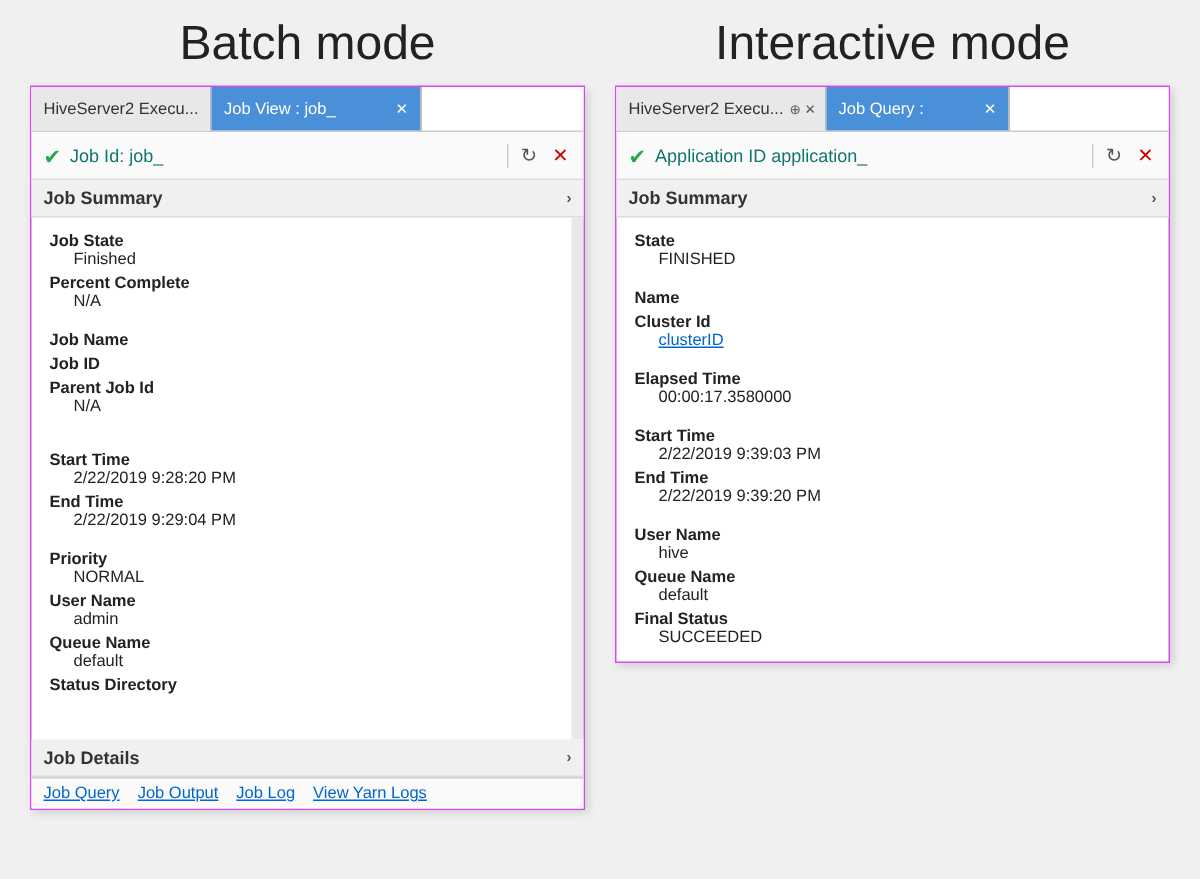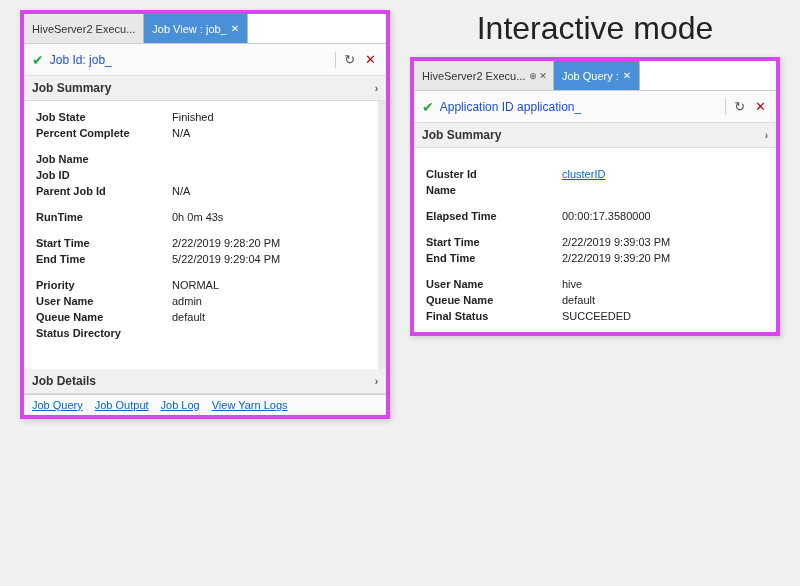--- a/index.html
+++ b/index.html
@@ -26,21 +26,21 @@
     .section-title {
       font-size: 32px;
       font-weight: 400;
       color: #222;
       margin-bottom: 10px;
       text-align: center;
     }
 
     .window {
       width: 100%;
-      border: 4px solid #d946ef;
+      border: 1px solid #d946ef;
       background: #fff;
       box-shadow: 2px 2px 6px rgba(0,0,0,0.15);
       display: flex;
       flex-direction: column;
     }
 
     
     .title-bar {
       display: flex;
       flex-direction: row;
@@ -60,20 +60,21 @@
       border-right: 1px solid #bbb;
       white-space: nowrap;
       overflow: hidden;
       text-overflow: ellipsis;
       max-width: 140px;
     }
 
     .title-tab.active {
       background: #4a90d9;
       color: #fff;
+      gap: 36px;
     }
 
     .tab-x {
       font-size: 10px;
       color: #555;
       cursor: pointer;
     }
 
     .tab-x-active {
       color: #fff;
@@ -92,21 +93,21 @@
     }
 
     .check-icon {
       color: #28a745;
       font-size: 14px;
       flex-shrink: 0;
     }
 
     .job-id-label {
       font-size: 12px;
-      color: #1d4ed8;
+      color: #0f766e;
       flex: 1;
     }
 
     .toolbar-divider {
       width: 1px;
       height: 16px;
       background: #ccc;
     }
 
     .toolbar-btn {
@@ -140,23 +141,23 @@
 
     
     .content-area {
       overflow-y: auto;
       padding: 8px 0;
       flex: 1;
     }
 
     .field-row {
       display: flex;
-      flex-direction: row;
+      flex-direction: column;
       padding: 2px 12px;
-      align-items: flex-end;
+      align-items: flex-start;
     }
 
     .field-row.spacer {
       height: 10px;
     }
 
     .field-label {
       font-size: 11px;
       font-weight: 700;
       color: #222;
@@ -205,20 +206,21 @@
       top: 0;
       bottom: 0;
       width: 8px;
       background: #e8e8e8;
     }
   </style>
 </head>
 <body>
 
 <div class="section-wrapper">
+  <div class="section-title">Batch mode</div>
 
   <div class="window">
 
     <div class="title-bar">
       <div class="title-tab">
         <span>HiveServer2 Execu...</span>
       </div>
       <div class="title-tab active">
         <span>Job View : job_</span>
         <span class="tab-x tab-x-active" style="margin-left:4px;">✕</span>
@@ -254,32 +256,28 @@
       </div>
       <div class="field-row">
         <span class="field-label">Job ID</span>
         <span class="field-value"></span>
       </div>
       <div class="field-row">
         <span class="field-label">Parent Job Id</span>
         <span class="field-value">N/A</span>
       </div>
       <div class="field-row spacer"></div>
-      <div class="field-row">
-        <span class="field-label">RunTime</span>
-        <span class="field-value">0h 0m 43s</span>
-      </div>
       <div class="field-row spacer"></div>
       <div class="field-row">
         <span class="field-label">Start Time</span>
         <span class="field-value">2/22/2019 9:28:20 PM</span>
       </div>
       <div class="field-row">
         <span class="field-label">End Time</span>
-        <span class="field-value">5/22/2019 9:29:04 PM</span>
+        <span class="field-value">2/22/2019 9:29:04 PM</span>
       </div>
       <div class="field-row spacer"></div>
       <div class="field-row">
         <span class="field-label">Priority</span>
         <span class="field-value">NORMAL</span>
       </div>
       <div class="field-row">
         <span class="field-label">User Name</span>
         <span class="field-value">admin</span>
       </div>
@@ -332,29 +330,33 @@
       <span class="toolbar-btn">↻</span>
       <span class="toolbar-btn red">✕</span>
     </div>
 
     <div class="panel-header">
       <span>Job Summary</span>
       <span class="collapse-arrow">›</span>
     </div>
 
     <div class="content-area">
-      <div class="field-row spacer"></div>
+      <div class="field-row">
+        <span class="field-label">State</span>
+        <span class="field-value">FINISHED</span>
+      </div>
+      <div class="field-row spacer"></div>
+      <div class="field-row">
+        <span class="field-label">Name</span>
+        <span class="field-value"></span>
+      </div>
       <div class="field-row">
         <span class="field-label">Cluster Id</span>
         <span class="field-value link">clusterID</span>
       </div>
-      <div class="field-row">
-        <span class="field-label">Name</span>
-        <span class="field-value"></span>
-      </div>
       <div class="field-row spacer"></div>
       <div class="field-row">
         <span class="field-label">Elapsed Time</span>
         <span class="field-value">00:00:17.3580000</span>
       </div>
       <div class="field-row spacer"></div>
       <div class="field-row">
         <span class="field-label">Start Time</span>
         <span class="field-value">2/22/2019 9:39:03 PM</span>
       </div>

